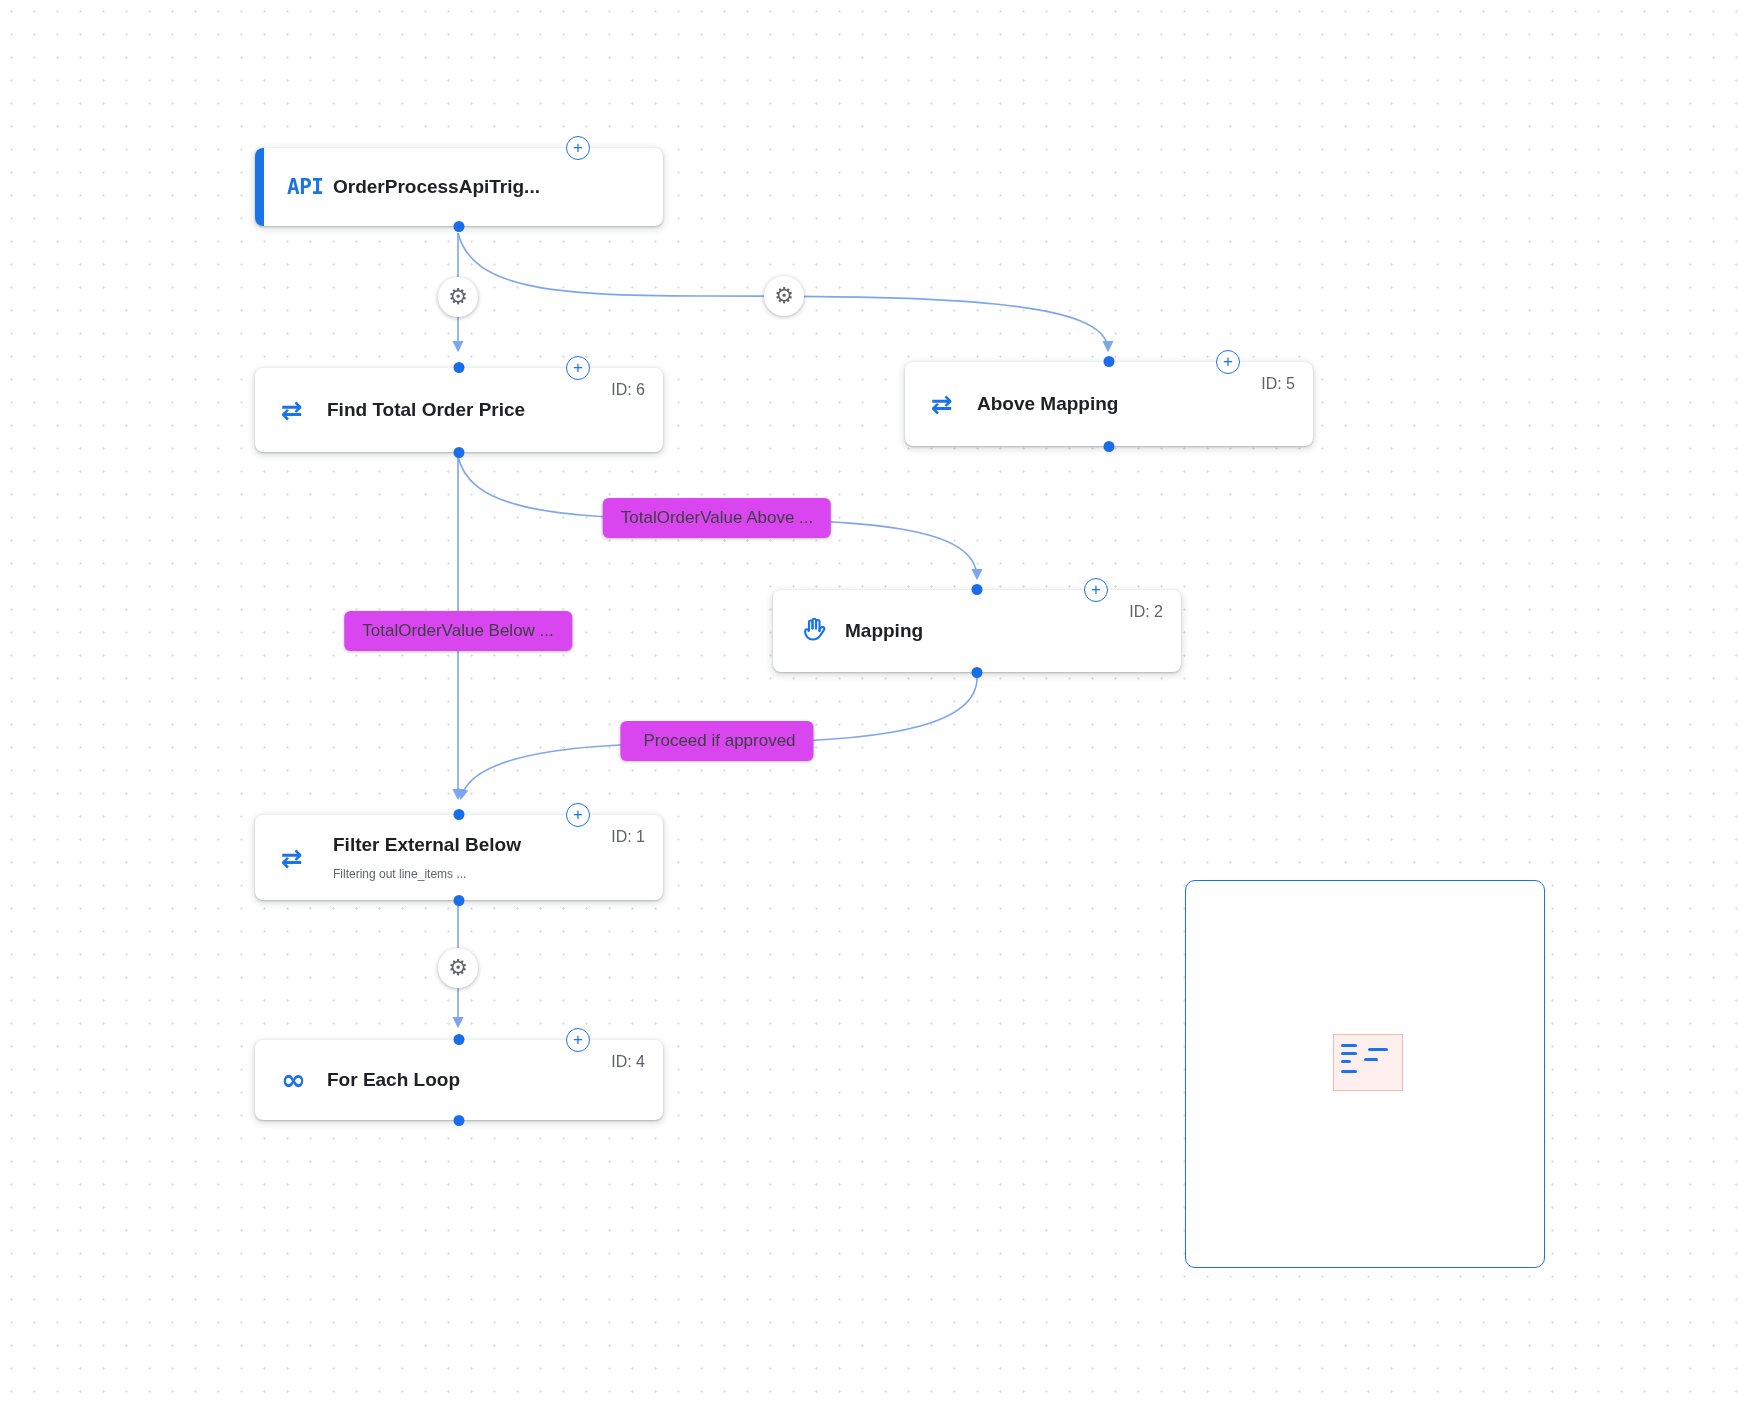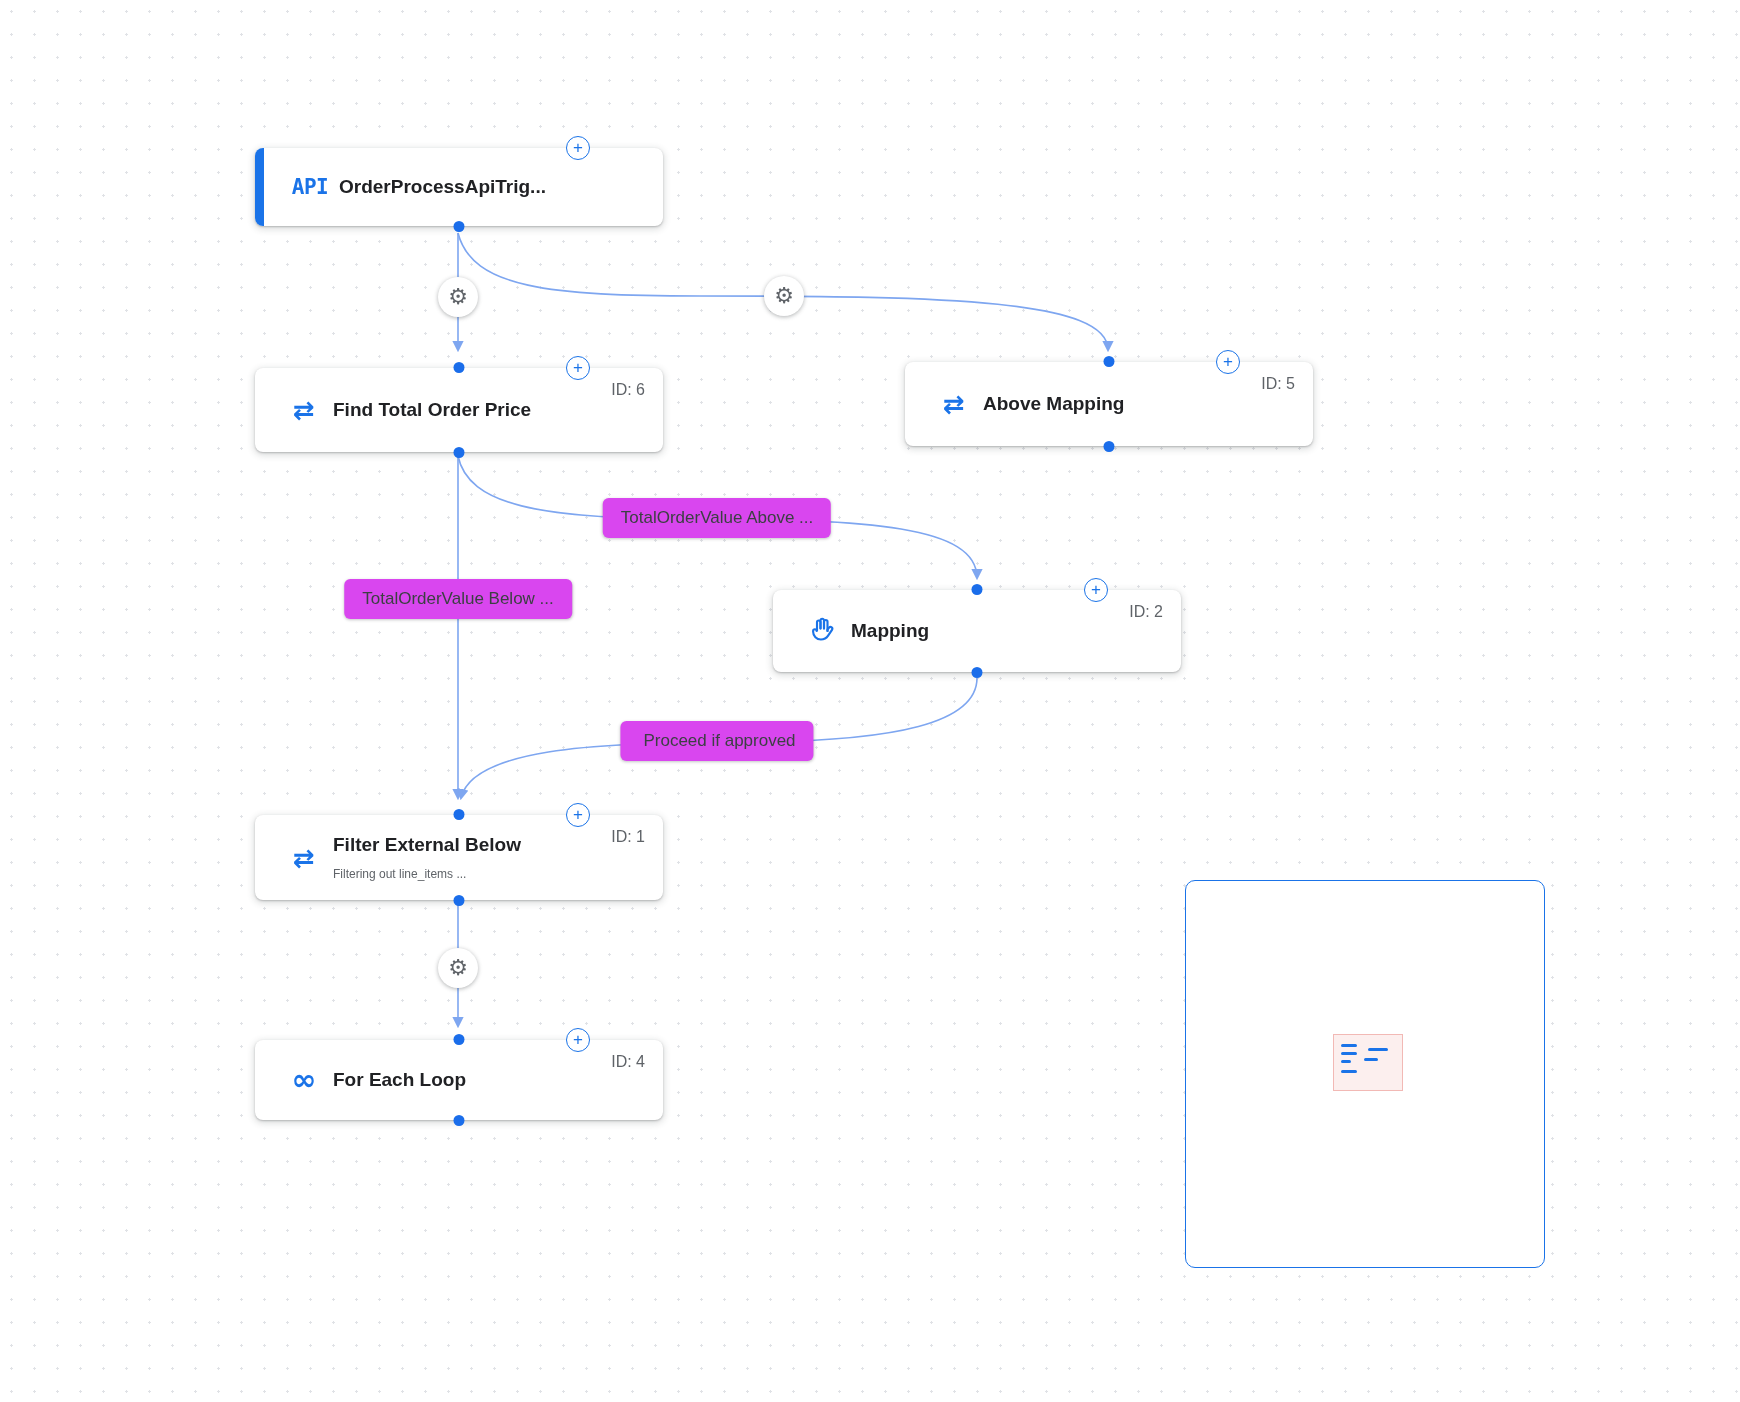--- a/index.html
+++ b/index.html
@@ -19,26 +19,26 @@
     position: absolute;
     width: 408px;
     background: #ffffff;
     border-radius: 8px;
     box-shadow: 0 1px 2px rgba(60,64,67,.30), 0 2px 6px 2px rgba(60,64,67,.15);
     display: flex;
     align-items: center;
     cursor: pointer;
   }
   .accent-bar { position: absolute; left: 0; top: 0; bottom: 0; width: 9px; background: #1a73e8; border-radius: 8px 0 0 8px; }
-  .node-icon { width: 46px; display: flex; align-items: center; justify-content: center; margin-left: 26px; flex: 0 0 auto; }
+  .node-icon { width: 46px; display: flex; align-items: center; margin-left: 26px; flex: 0 0 auto; }
   .glyph-blue { color: #1a73e8; font-family: "DejaVu Sans", sans-serif; }
   .api-glyph { color: #1a73e8; font-family: "DejaVu Sans Mono", monospace; font-weight: 700; font-size: 21px; letter-spacing: -0.5px; }
   .map-glyph { font-size: 26px; font-weight: 700; line-height: 1; }
   .loop-glyph { font-size: 30px; font-weight: 700; line-height: 1; }
-  .node-title { font-size: 19px; font-weight: 700; color: #202124; margin-left: 6px; white-space: nowrap; overflow: hidden; text-overflow: ellipsis; }
+  .node-title { font-size: 19px; font-weight: 700; color: #202124; white-space: nowrap; overflow: hidden; text-overflow: ellipsis; }
   .node-text { display: flex; flex-direction: column; margin-left: 6px; min-width: 0; }
   .node-text .node-title { margin-left: 0; }
   .node-subtitle { font-size: 12px; color: #5f6368; margin-top: 11px; white-space: nowrap; }
   .id-label { position: absolute; top: 13px; right: 18px; font-size: 16px; color: #5f6368; }
   .plus-btn {
     position: absolute; top: -12px; left: 311px; width: 24px; height: 24px; border-radius: 50%;
     background: #fff; border: 1.5px solid #1a73e8; color: #1a73e8; font-size: 17px;
     display: flex; align-items: center; justify-content: center; cursor: pointer; padding: 0;
     font-family: "Liberation Sans", sans-serif;
   }
@@ -163,21 +163,21 @@
   <span>⚙</span>
 </button>
 <button class="gear" style="left:784px; top:296px;">
   <span>⚙</span>
 </button>
 <button class="gear" style="left:458px; top:968px;">
   <span>⚙</span>
 </button>
 
 <div class="edge-label" style="left:717px; top:498px;">TotalOrderValue Above ...</div>
-<div class="edge-label" style="left:458px; top:579px;text-align:right;">TotalOrderValue Below ...</div>
+<div class="edge-label" style="left:458px; top:611px;text-align:right;">TotalOrderValue Below ...</div>
 <div class="edge-label" style="left:717px; top:721px;padding-left:23px;">Proceed if approved</div>
 
 <div class="minimap">
   <div class="mm-viewport">
     <span class="mm-bar" style="left:7px; top:9px; width:16px;"></span>
     <span class="mm-bar" style="left:7px; top:17px; width:16px;"></span>
     <span class="mm-bar" style="left:7px; top:25px; width:10px;"></span>
     <span class="mm-bar" style="left:7px; top:35px; width:16px;"></span>
     <span class="mm-bar" style="left:34px; top:13px; width:20px;"></span>
     <span class="mm-bar" style="left:30px; top:23px; width:14px;"></span>

